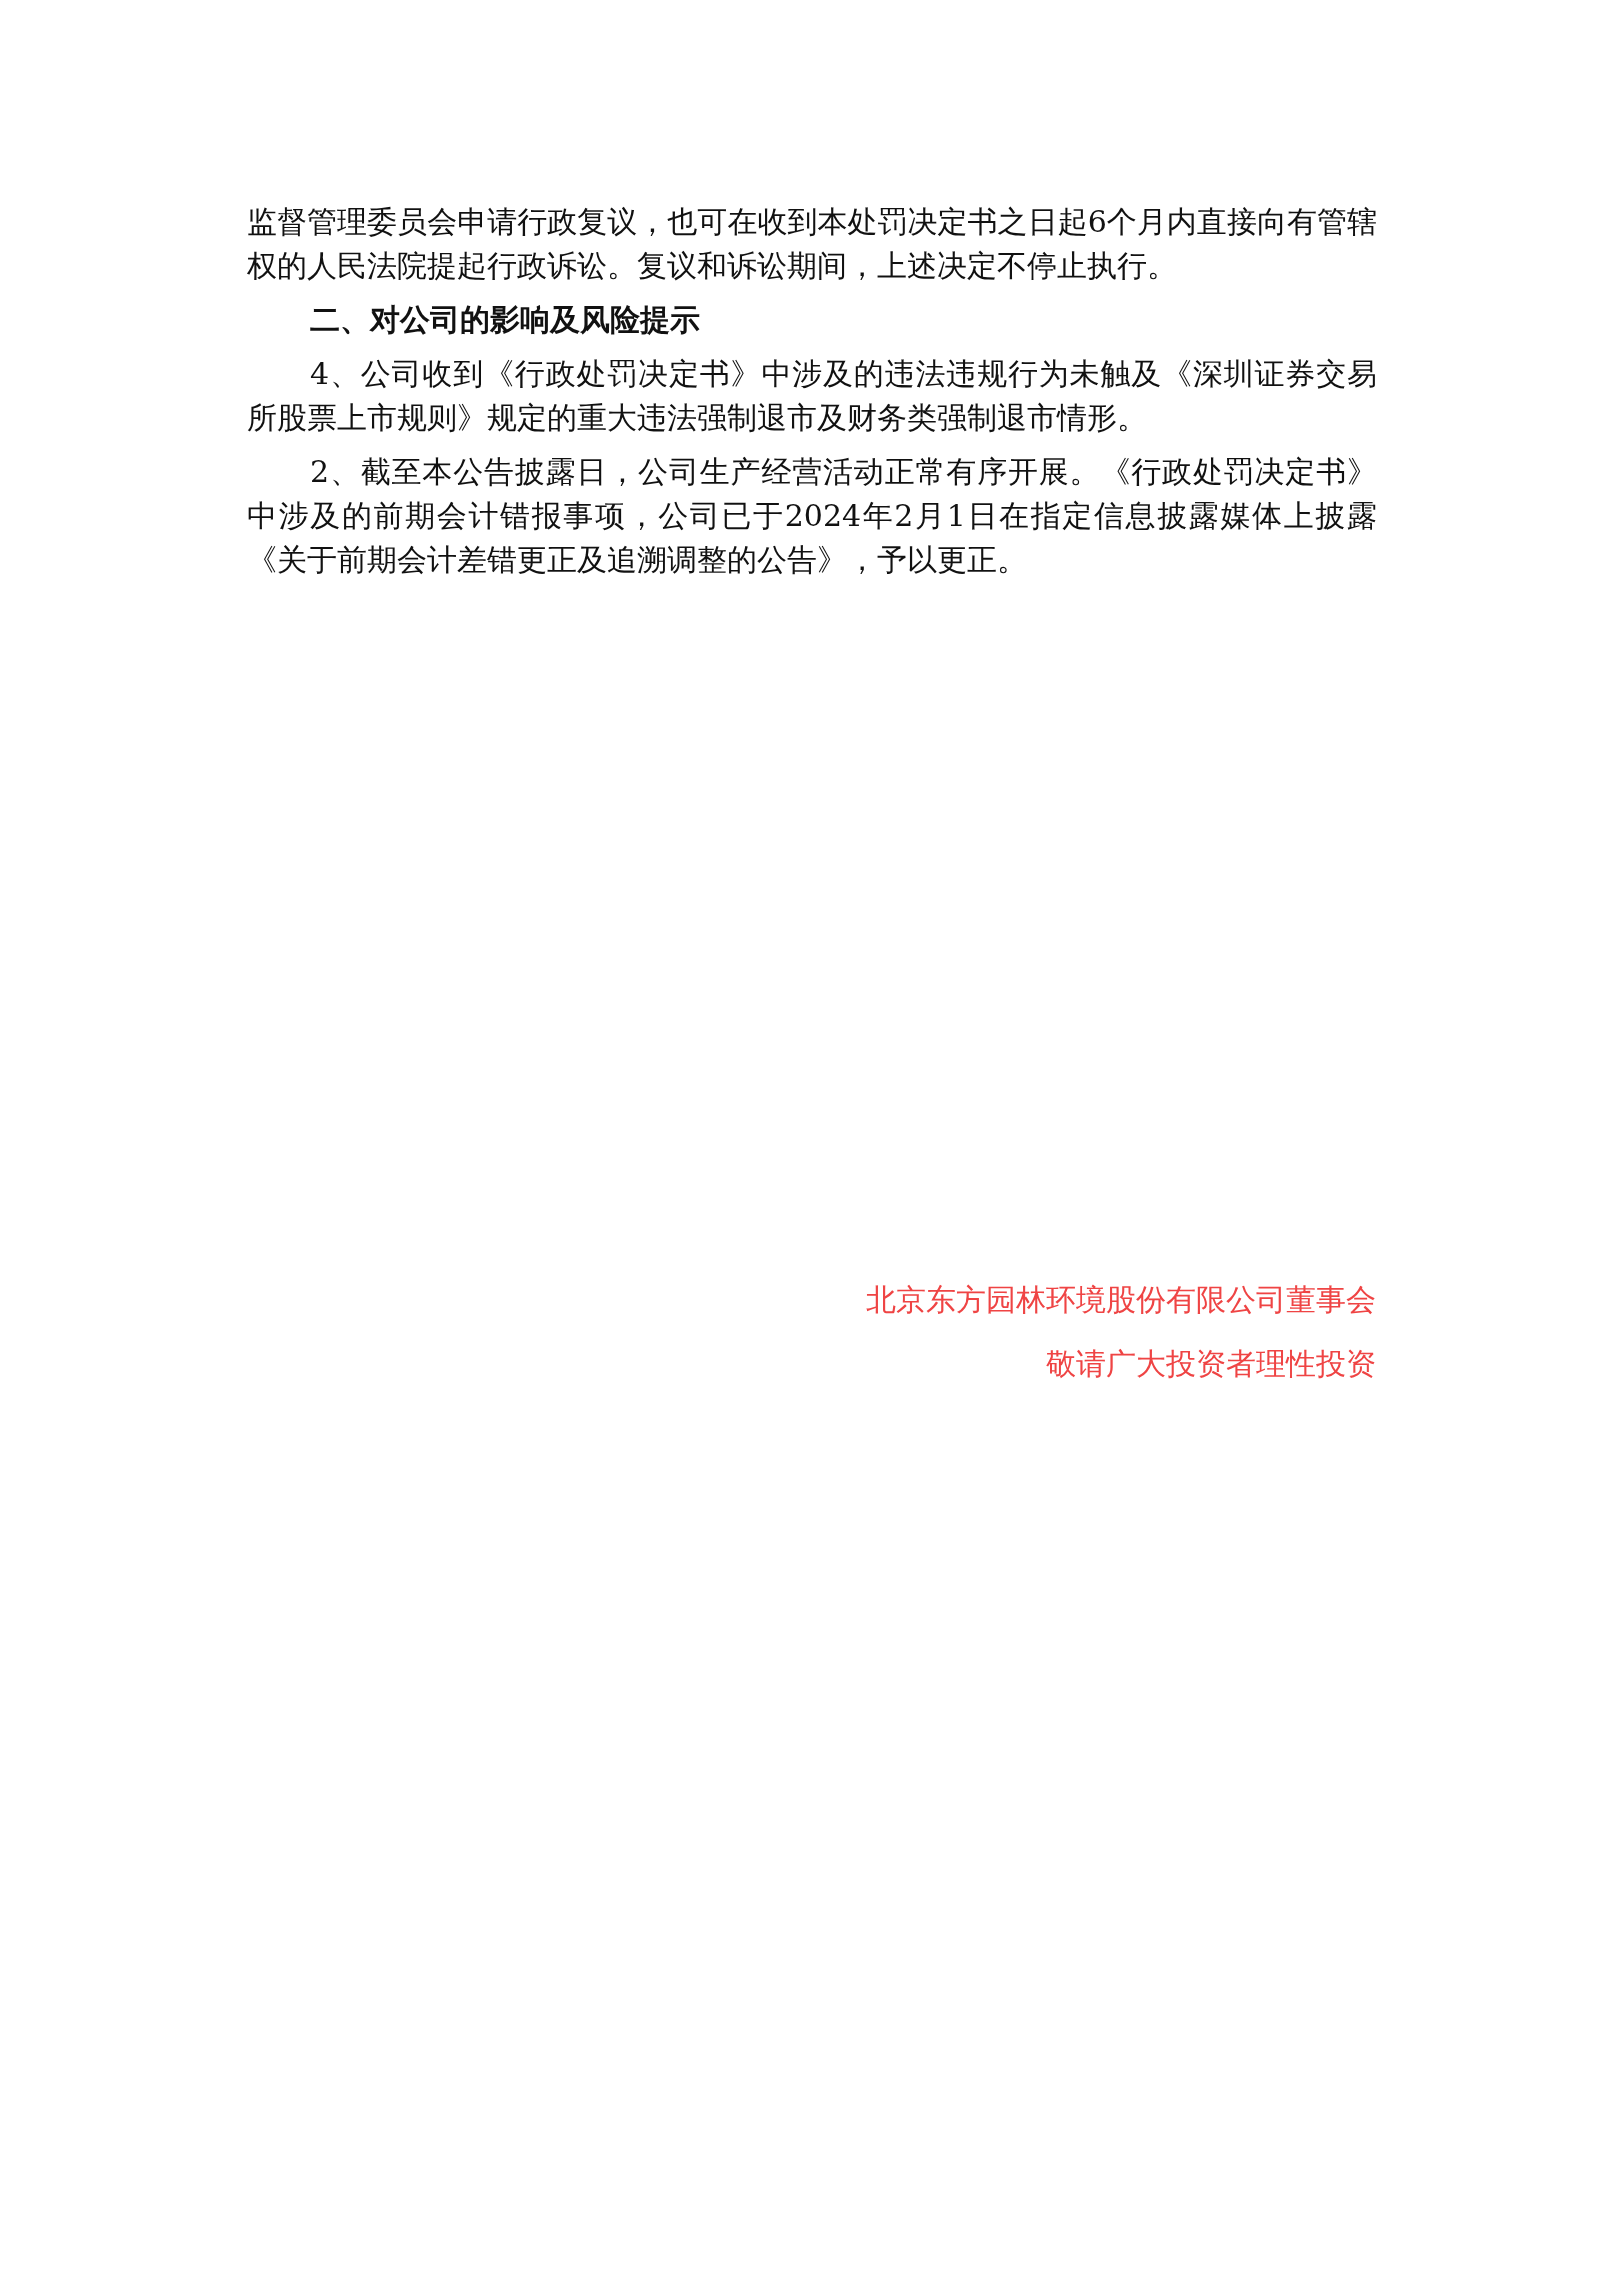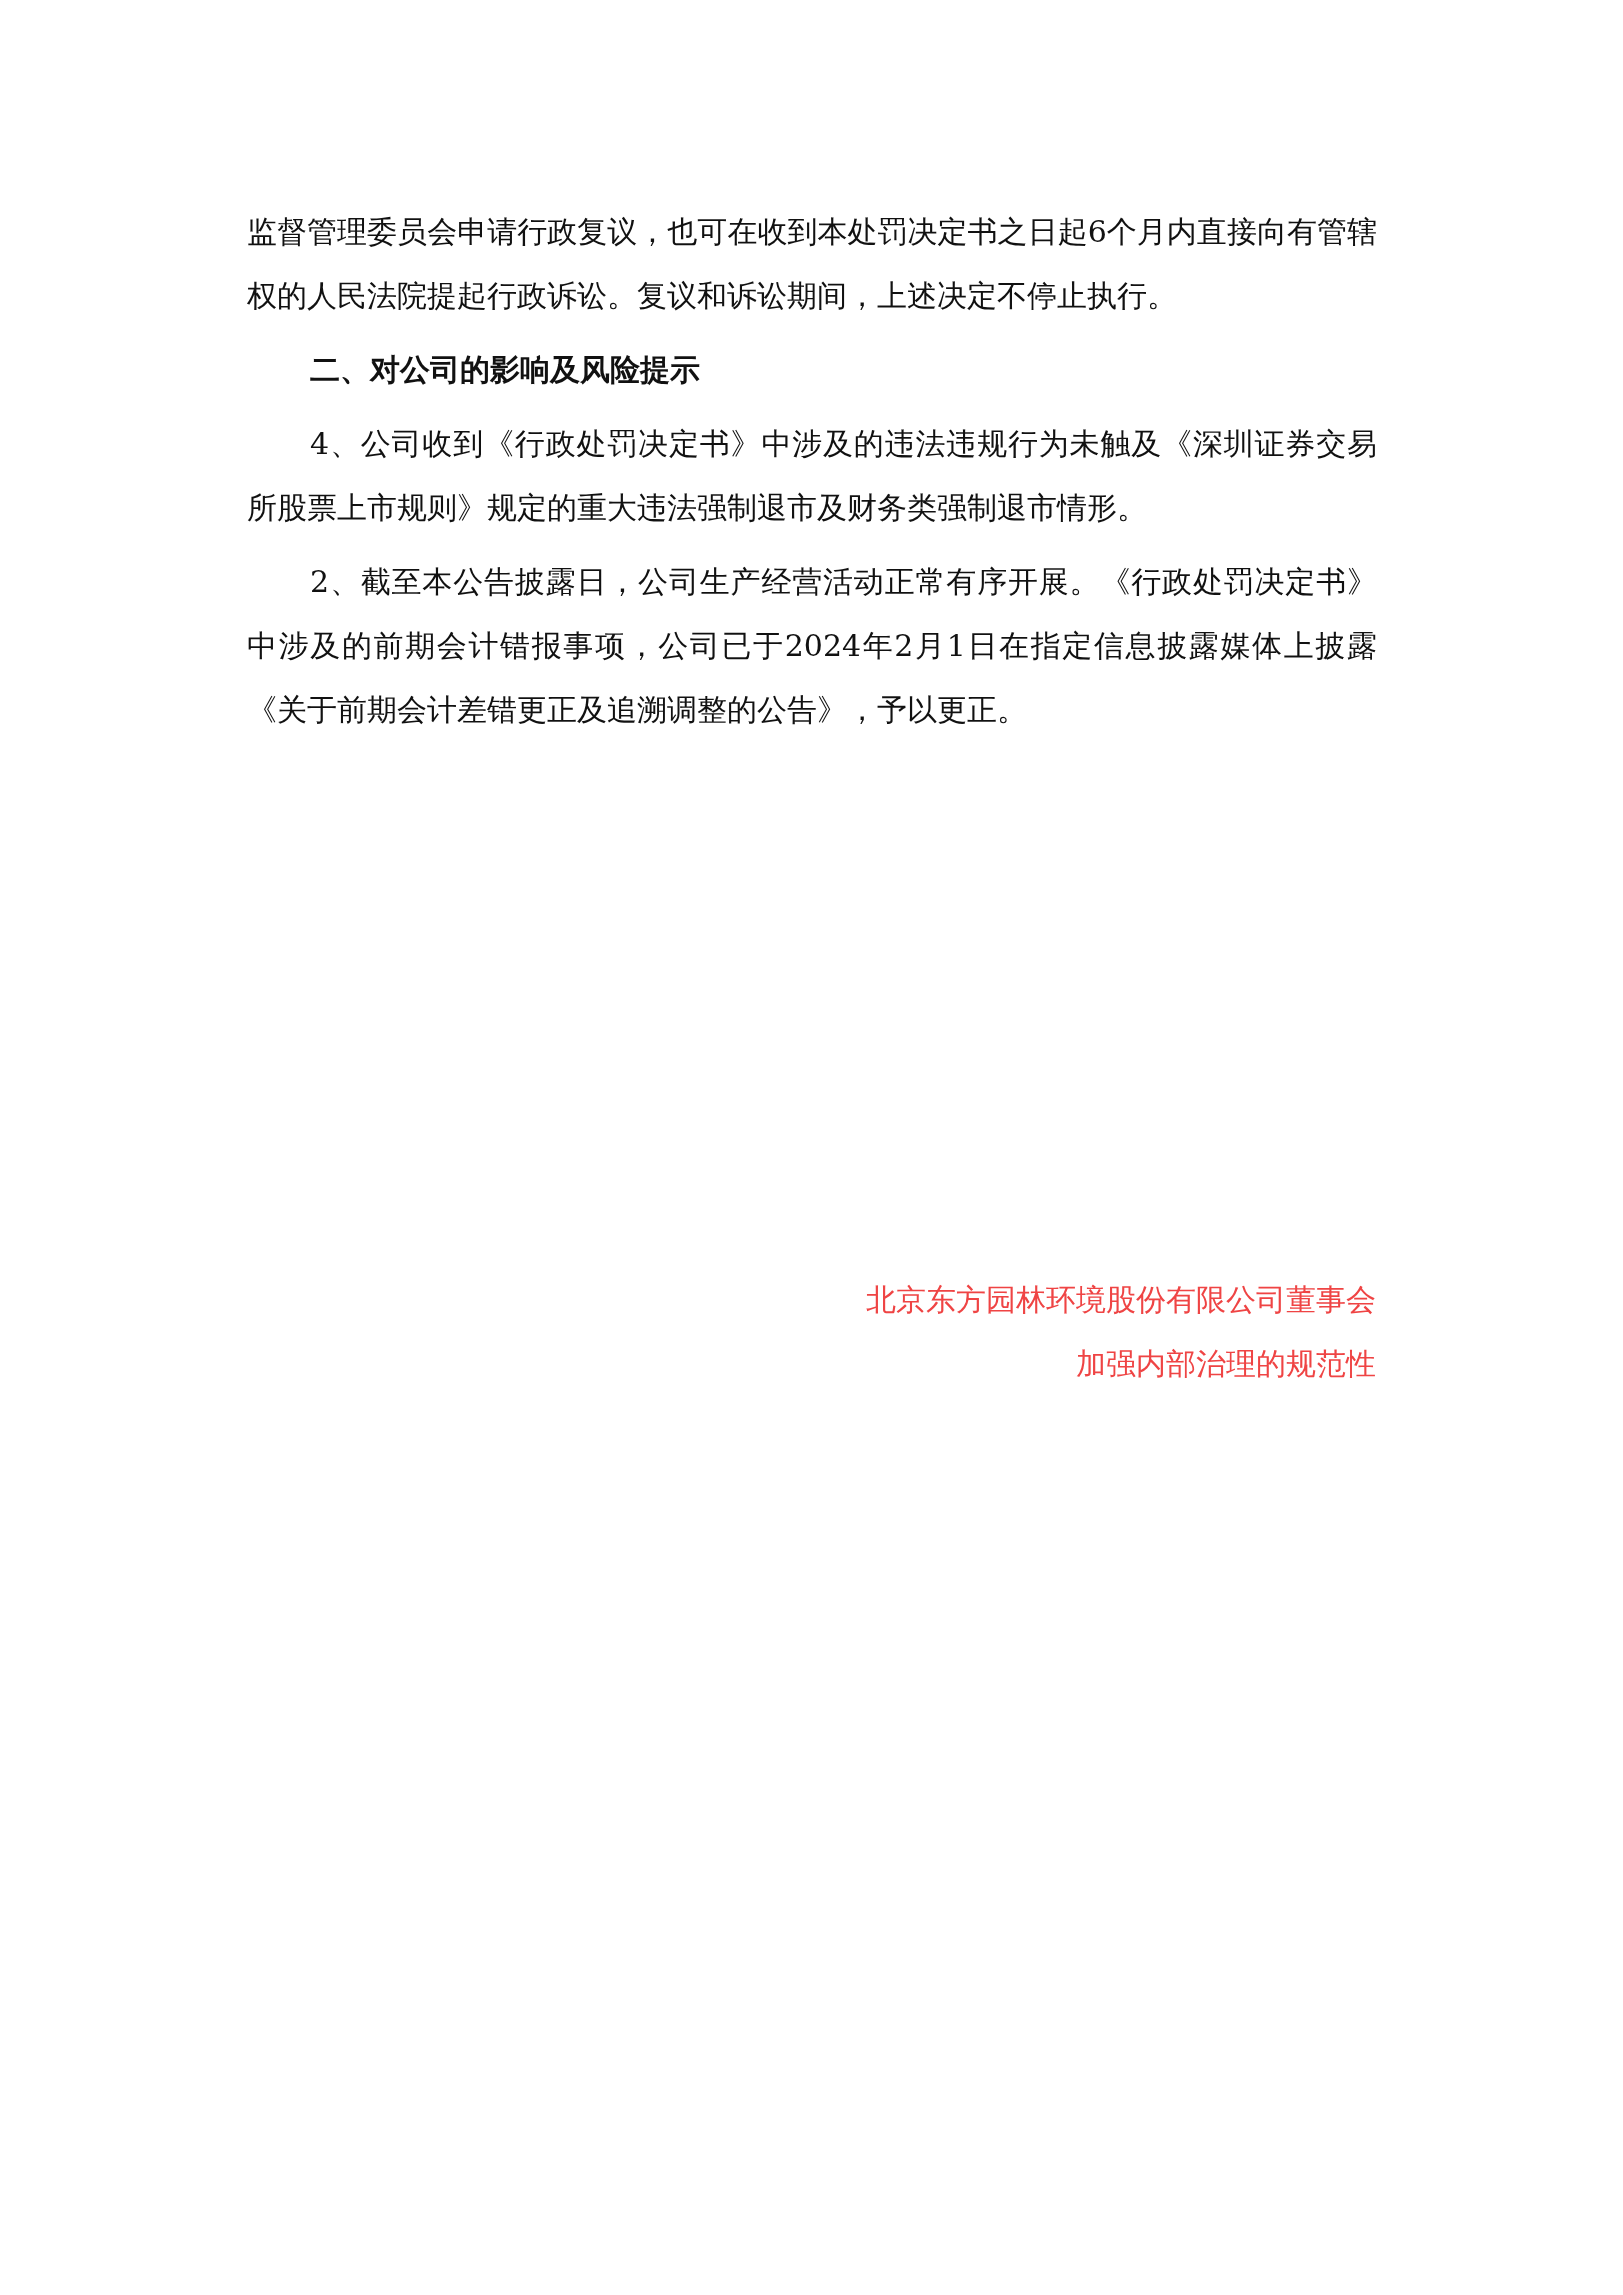--- a/index.html
+++ b/index.html
@@ -4,21 +4,21 @@
 <style>
   html, body { margin: 0; padding: 0; background: #ffffff; }
   body { width: 1623px; height: 2295px; position: relative; overflow: hidden; }
   .page {
     position: absolute; left: 0; top: 0; width: 1623px; height: 2295px; background: #ffffff;
     font-family: "DejaVu Serif", "Liberation Serif", serif;
     color: #111111;
   }
   .content {
     position: absolute; left: 247px; top: 200px; width: 1130px;
-    font-size: 30px; line-height: 64px;
+    font-size: 30px; line-height: 44px;
   }
   .para { margin: 0; text-align: justify; text-align-last: left; }
   .indent { text-indent: 63px; }
   .gap { margin-top: 10px; }
   .heading { font-weight: bold; text-indent: 63px; margin: 10px 0 10px 0; }
   .closing { text-indent: 63px; margin-top: 74px; }
   .signature {
     position: absolute; right: 247px; top: 1268px; text-align: right;
     font-family: "DejaVu Sans", "Liberation Sans", sans-serif;
     font-size: 30px; line-height: 64px; color: #ef4444;
@@ -30,16 +30,16 @@
 
 <div class="page">
   <div class="content">
     <p class="para">监督管理委员会申请行政复议，也可在收到本处罚决定书之日起6个月内直接向有管辖权的人民法院提起行政诉讼。复议和诉讼期间，上述决定不停止执行。</p>
     <p class="para heading">二、对公司的影响及风险提示</p>
     <p class="para indent">4、公司收到《行政处罚决定书》中涉及的违法违规行为未触及《深圳证券交易所股票上市规则》规定的重大违法强制退市及财务类强制退市情形。</p>
     <p class="para indent gap">2、截至本公告披露日，公司生产经营活动正常有序开展。《行政处罚决定书》中涉及的前期会计错报事项，公司已于2024年2月1日在指定信息披露媒体上披露《关于前期会计差错更正及追溯调整的公告》，予以更正。</p>
   </div>
   <div class="signature">
     <div>北京东方园林环境股份有限公司董事会</div>
-    <div>加强内部治理的规范性</div>
+    <div>敬请广大投资者理性投资</div>
   </div>
 </div>
 
 
 </body></html>

